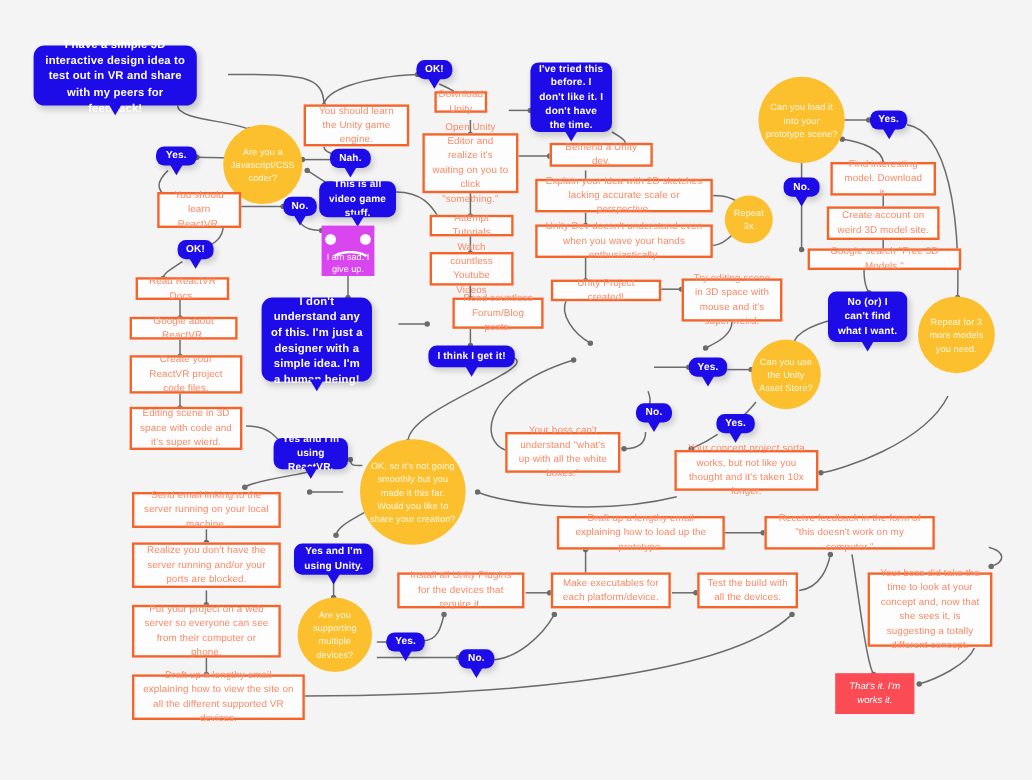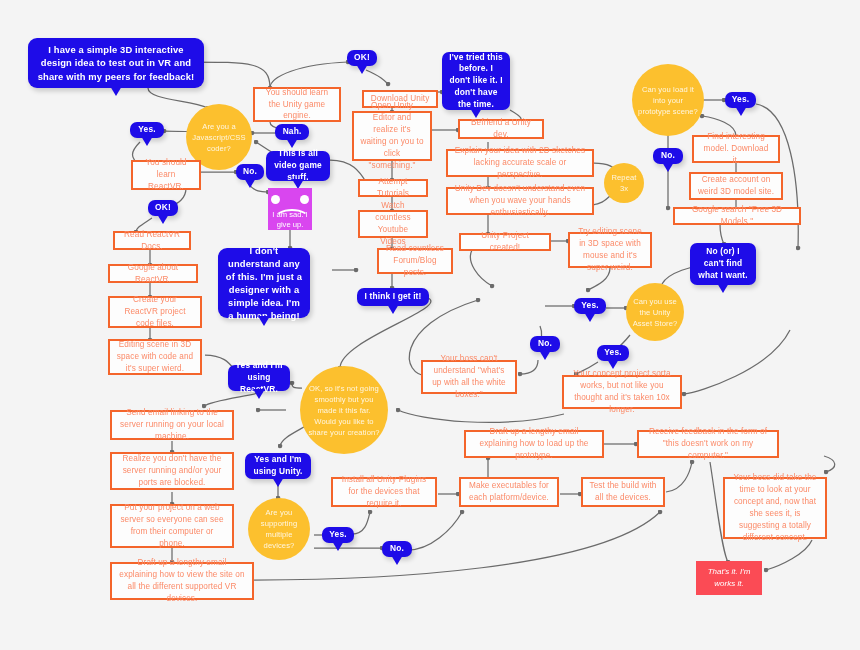--- a/index.html
+++ b/index.html
@@ -216,33 +216,33 @@
     <path d="M278,156 C268,150 262,146 256,142"></path>
 
     <path d="M290,228 C290,240 290,244 290,248"></path>
 
     <path d="M332,270 C344,270 350,270 356,270"></path>
 
     <path d="M330,160 C352,160 360,172 366,182"></path>
   </g>
 </svg>
 
-<div class="node bubble big" style="left:28px;top:38px;width:176px;height:50px;">
+<div class="node bubble big" style="left:28px;top:38px;width:136px;height:50px;">
   <span>I have a simple 3D interactive design idea to test out in VR and share with my peers for feedback!</span>
 </div>
 
 <div class="node box" style="left:253px;top:87px;width:88px;height:35px;">
   <span>You should learn the Unity game engine.</span>
 </div>
 
 <div class="node bubble" style="left:347px;top:50px;width:30px;height:16px;">
   <span>OK!</span>
 </div>
 
-<div class="node box" style="left:362px;top:90px;width:76px;height:18px;">
+<div class="node box" style="left:362px;top:76px;width:44px;height:18px;">
   <span>Download Unity</span>
 </div>
 
 <div class="node bubble" style="left:442px;top:52px;width:68px;height:58px;">
   <span>I've tried this before. I don't like it. I don't have the time.</span>
 </div>
 
 <div class="node circle" style="left:632px;top:64px;width:72px;height:72px;">
   <span>Can you load it into your prototype scene?</span>
 </div>
@@ -353,20 +353,23 @@
 </div>
 
 <div class="node box" style="left:108px;top:264px;width:90px;height:19px;">
   <span>Google about ReactVR.</span>
 </div>
 
 <div class="node bubble big" style="left:218px;top:248px;width:92px;height:70px;">
   <span>I don't understand any of this. I'm just a designer with a simple idea. I'm a human being!</span>
 </div>
 
+<div class="node circle" style="left:765px;top:247px;width:64px;height:64px;">
+  <span>Repeat for 3 more models you need.</span>
+</div>
 
 <div class="node box" style="left:108px;top:296px;width:94px;height:32px;">
   <span>Create your ReactVR project code files.</span>
 </div>
 
 
 <div class="node bubble" style="left:357px;top:288px;width:72px;height:18px;align-items:center;">
   <span>I think I get it!</span>
 </div>
 

